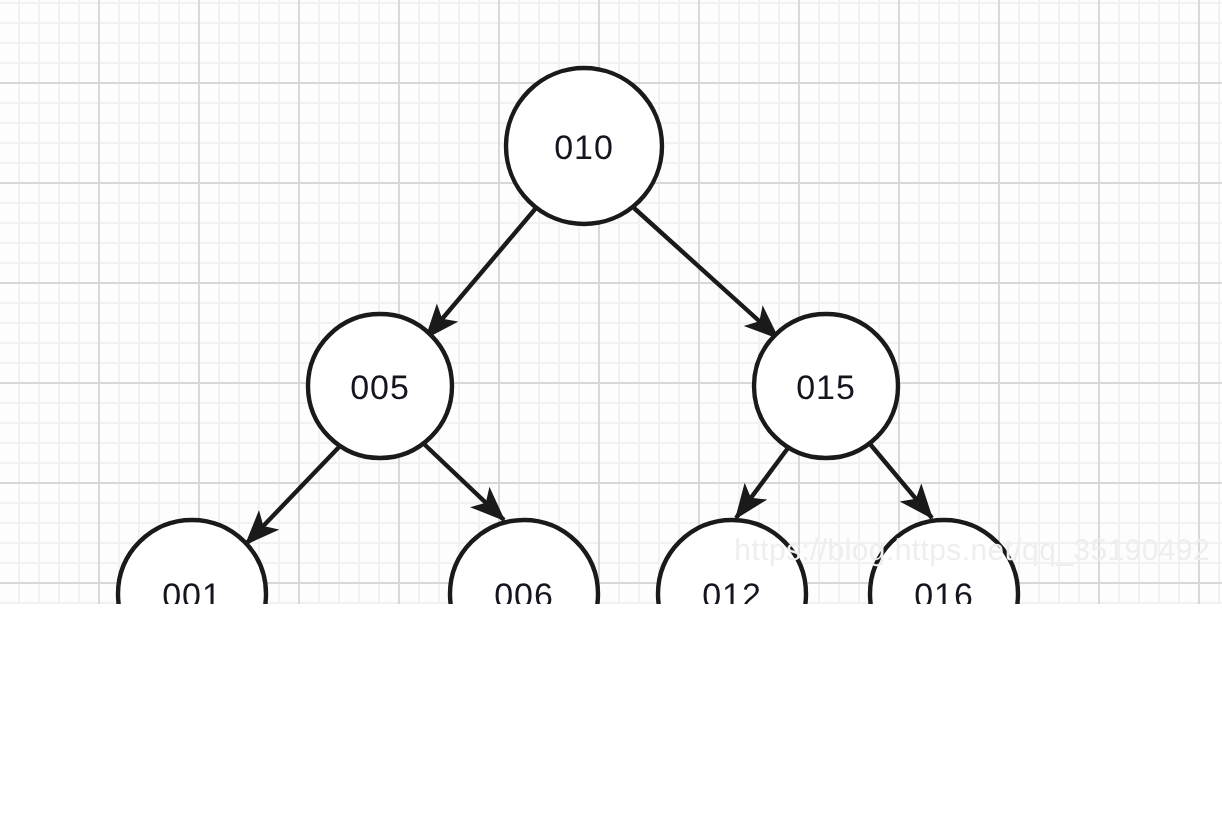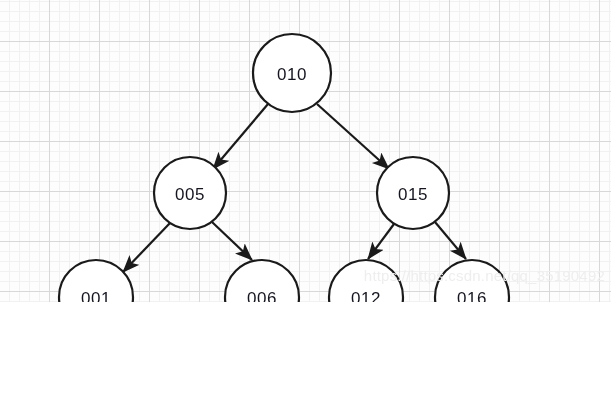--- a/index.html
+++ b/index.html
@@ -112,15 +112,15 @@
         <circle class="node-circle" cx="366" cy="297" r="37"></circle>
         <text class="node-label" x="366" y="298">012</text>
       </g>
       <g>
         <circle class="node-circle" cx="472" cy="297" r="37"></circle>
         <text class="node-label" x="472" y="298">016</text>
       </g>
     </g>
   </svg>
 
-  <div class="watermark-text">https://https.csdn.net/qq_35190492</div>
+  <div class="watermark-text">https://blog.https.net/qq_35190492</div>
 
 </div>
 
 </body></html>

